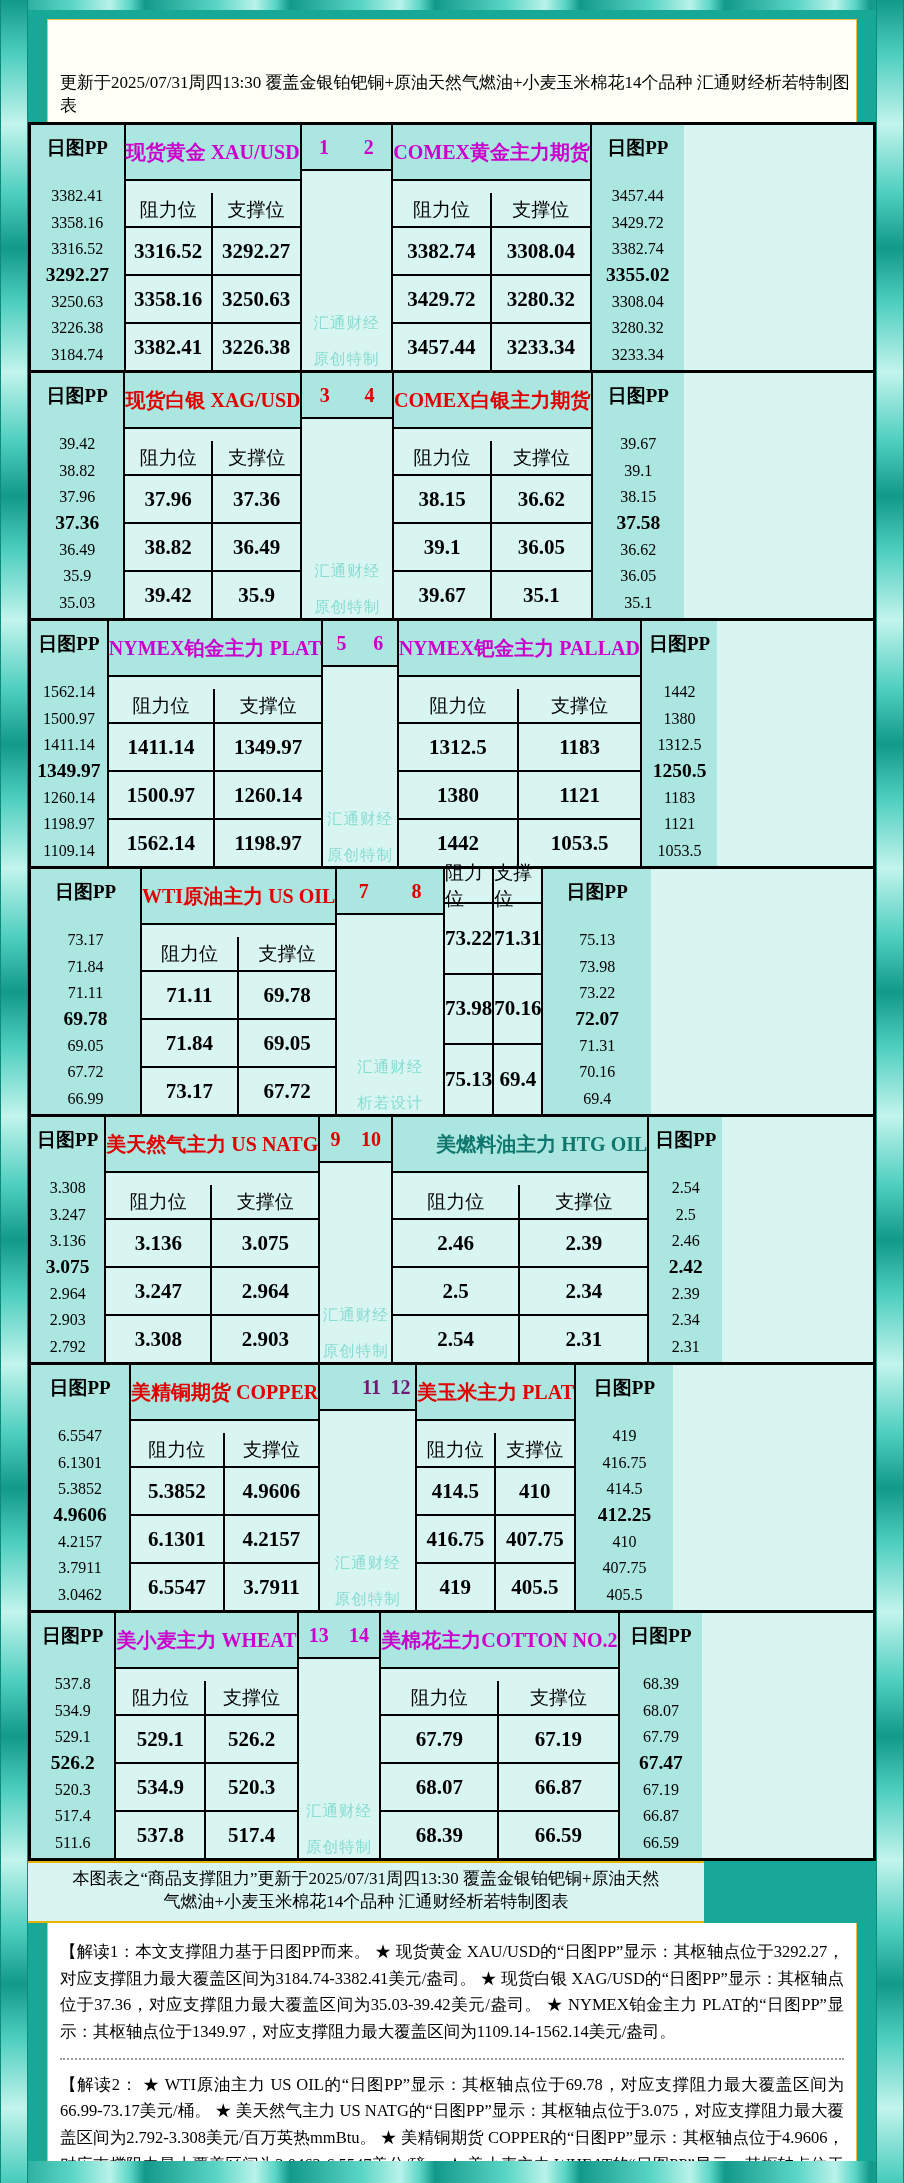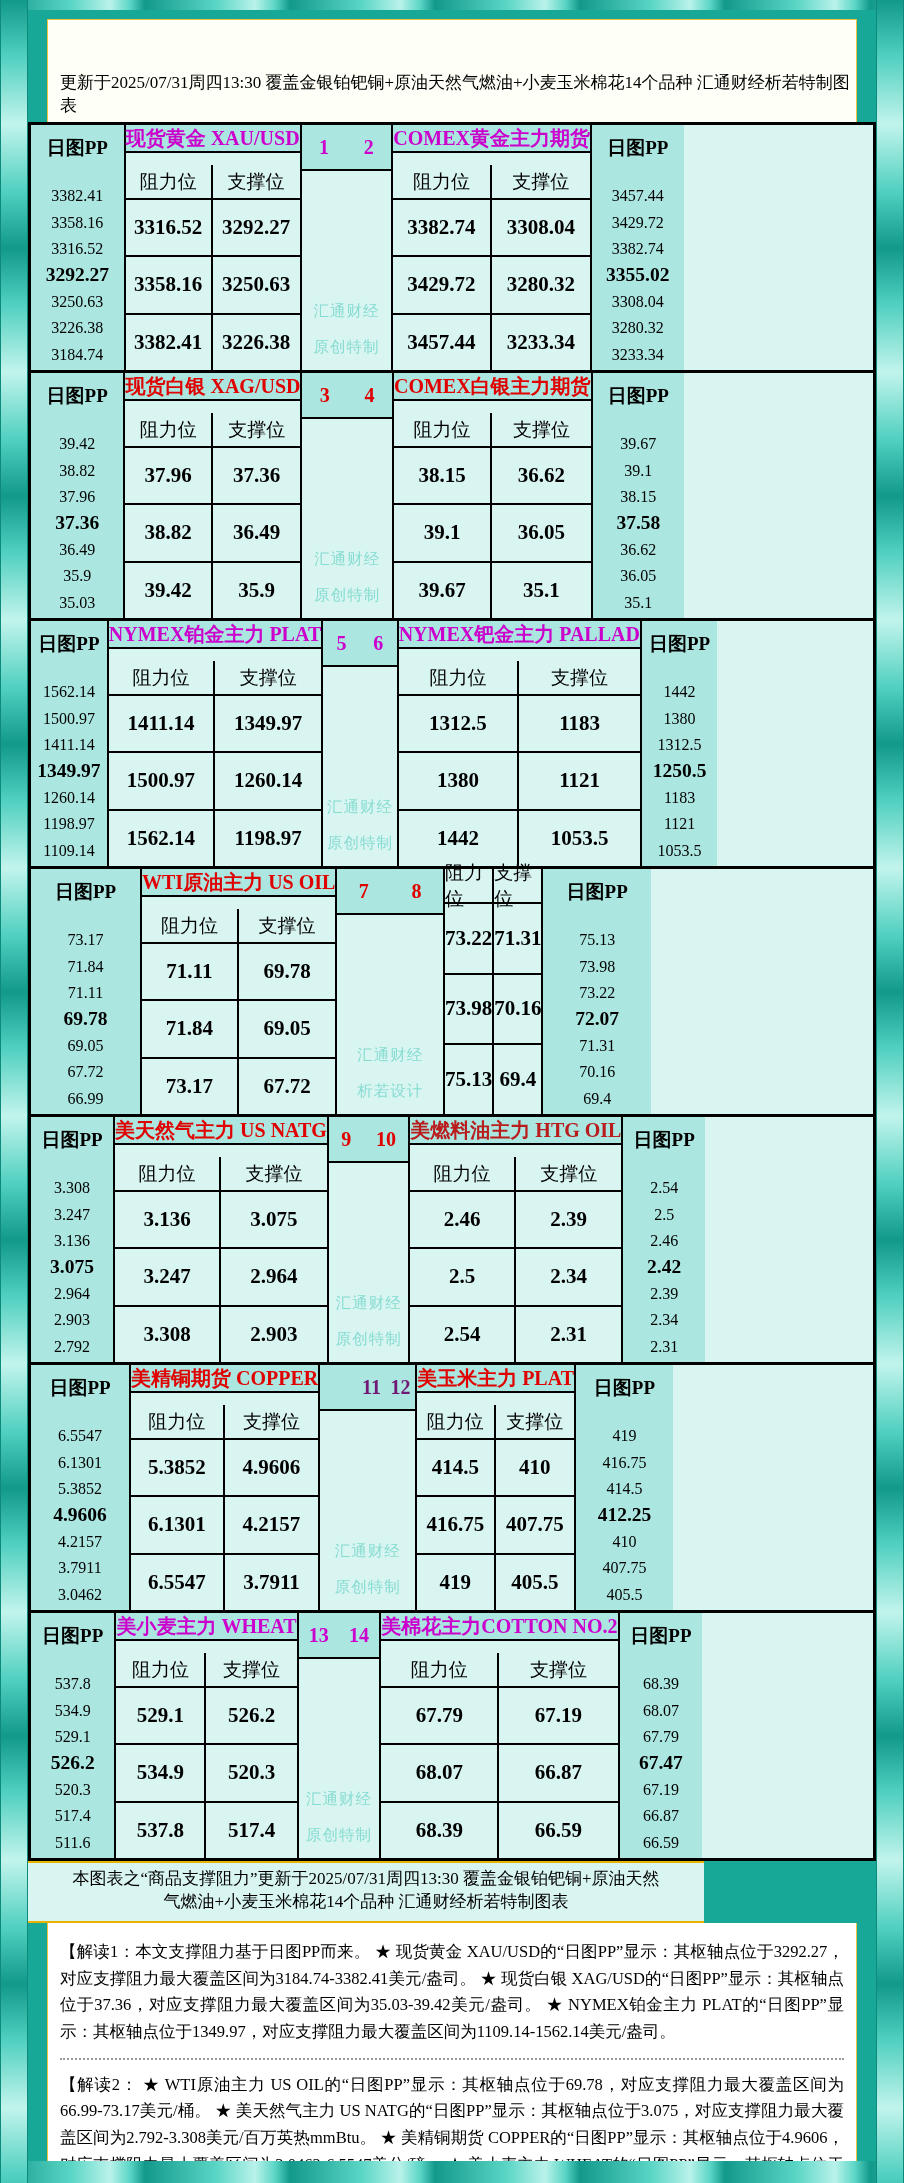--- a/index.html
+++ b/index.html
@@ -57,21 +57,21 @@
   }
   .pp-nums { flex: 1; display: flex; flex-direction: column; padding-bottom: 2px; }
   .pp-num {
     flex: 1; display: flex; align-items: center; justify-content: center;
     font-size: 16px; font-family: "Liberation Serif", "DejaVu Serif", serif;
   }
   .pp-num.pivot { font-weight: bold; font-size: 19.5px; }
 
   .instr-col { background: #d9f5f2; }
   .instr-title {
-    height: 28px; background: #abe7e0; border-bottom: 2px solid #000;
+    height: 56px; background: #abe7e0; border-bottom: 2px solid #000;
     display: flex; align-items: center; justify-content: center;
     font-weight: bold; font-size: 20px; white-space: nowrap;
     font-family: "Liberation Serif", "DejaVu Serif", serif;
   }
   .rs-table { flex: 1; display: grid; grid-template-columns: 1fr 1fr; grid-template-rows: 33px 1fr 1fr 1fr; }
   .cell {
     display: flex; align-items: center; justify-content: center;
     border-top: 2px solid #000;
     font-family: "Liberation Serif", "DejaVu Serif", serif;
   }
@@ -82,21 +82,21 @@
 
   .gap-col { background: #d9f5f2; }
   .gap-nums {
     height: 46px; background: #abe7e0; border-bottom: 2px solid #000;
     display: flex; align-items: center; justify-content: space-around;
     font-weight: bold; font-size: 20px;
     font-family: "Liberation Serif", "DejaVu Serif", serif;
   }
   .gap-body {
     flex: 1; display: flex; flex-direction: column; justify-content: flex-end;
-    align-items: center; padding-bottom: 12px; gap: 15px;
+    align-items: center; padding-bottom: 0; gap: 15px;
   }
   .wm { color: #86dcd0; font-size: 15.5px; letter-spacing: 1px; }
 
   .summary-row {
     width: 676px; background: #d9f5f2;
     border-top: 2px solid #e8b400; border-bottom: 2px solid #e8b400;
     font-size: 17px; text-align: center; padding: 5px 36px 7px 36px; line-height: 1.35;
     font-family: "Liberation Serif", "DejaVu Serif", serif;
   }
   .notes-box {
@@ -400,21 +400,21 @@
           <div class="gap-nums" style="color: rgb(224, 0, 0);">
             <span>9</span>
             <span>10</span>
           </div>
           <div class="gap-body">
             <div class="wm">汇通财经</div>
             <div class="wm">原创特制</div>
           </div>
         </div>
         <div class="col instr-col">
-          <div class="instr-title" style="color: #b91c1c;">美燃料油主力 HTG OIL</div>
+          <div class="instr-title" style="color: #0f766e; padding-left: 43px;">美燃料油主力 HTG OIL</div>
           <div class="rs-table">
             <div class="cell hdr">阻力位</div>
             <div class="cell hdr">支撑位</div>
             <div class="cell val">2.46</div>
             <div class="cell val">2.39</div>
             <div class="cell val">2.5</div>
             <div class="cell val">2.34</div>
             <div class="cell val">2.54</div>
             <div class="cell val">2.31</div>
           </div>

